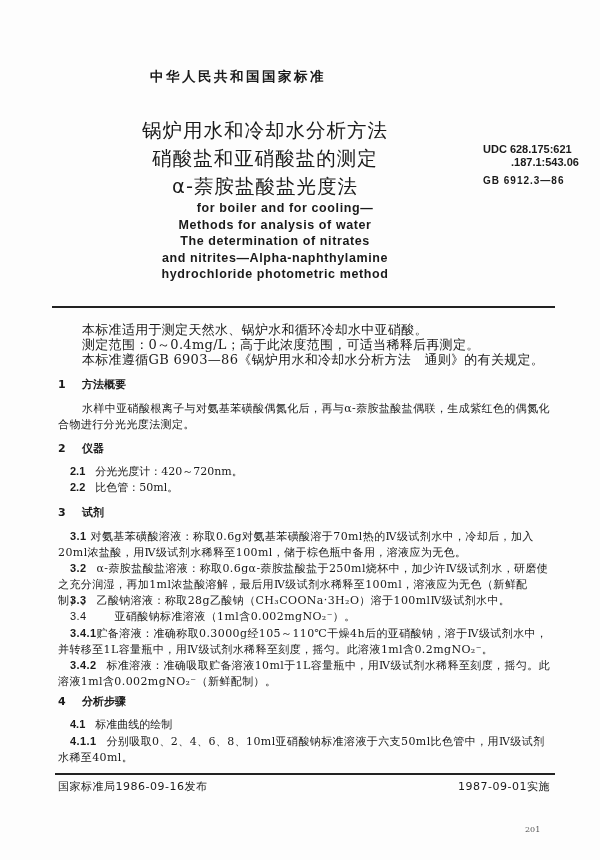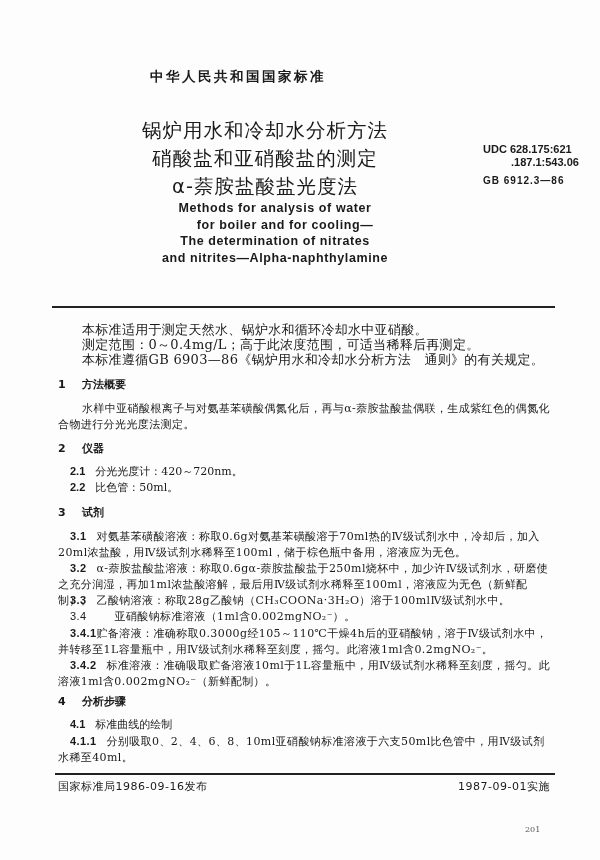--- a/index.html
+++ b/index.html
@@ -38,24 +38,25 @@
 <div class="abs title-zh t2">硝酸盐和亚硝酸盐的测定</div>
 <div class="abs title-zh t3">α-萘胺盐酸盐光度法</div>
 
 <div class="abs udc">
   <span>UDC 628.175:621</span>
   <span class="l2">.187.1:543.06</span>
 </div>
 <div class="abs gb">GB 6912.3—86</div>
 
 <div class="abs title-en">
+  <div style="padding-left:20px">for boiler and for cooling—</div>
   <div>Methods for analysis of water</div>
-  <div style="padding-left:20px">for boiler and for cooling—</div>
   <div>The determination of nitrates</div>
   <div>and nitrites—Alpha-naphthylamine</div>
+  <div>hydrochloride photometric method</div>
 </div>
 
 <div class="rule" style="left:52px; top:306px; width:503px;"></div>
 
 <div class="abs intro body-txt">
   <div>本标准适用于测定天然水、锅炉水和循环冷却水中亚硝酸。</div>
   <div>测定范围：0～0.4mg/L；高于此浓度范围，可适当稀释后再测定。</div>
   <div>本标准遵循GB 6903—86《锅炉用水和冷却水分析方法　通则》的有关规定。</div>
 </div>
 
@@ -71,21 +72,21 @@
   <span class="num">2.1</span><span>分光光度计：420～720nm。</span>
 </div>
 <div class="abs item" style="top:480px">
   <span class="num">2.2</span><span>比色管：50ml。</span>
 </div>
 
 <div class="abs sec" style="top:505px">
   <span class="num">3</span><span>试剂</span>
 </div>
 <div class="abs para" style="top:528px; text-indent:12px">
-  <span class="num" style="font-family:'Liberation Sans',sans-serif;font-weight:bold;margin-right:10px">3.1</span><span>对氨基苯磺酸溶液：称取0.6g对氨基苯磺酸溶于70ml热的Ⅳ级试剂水中，冷却后，加入20ml浓盐酸，用Ⅳ级试剂水稀释至100ml，储于棕色瓶中备用，溶液应为无色。</span>
+  <span class="num" style="font-family:'Liberation Sans',sans-serif;font-weight:bold;margin-right:4px">3.1</span><span>对氨基苯磺酸溶液：称取0.6g对氨基苯磺酸溶于70ml热的Ⅳ级试剂水中，冷却后，加入20ml浓盐酸，用Ⅳ级试剂水稀释至100ml，储于棕色瓶中备用，溶液应为无色。</span>
 </div>
 <div class="abs para" style="top:560px; text-indent:12px">
   <span style="font-family:'Liberation Sans',sans-serif;font-weight:bold;margin-right:10px">3.2</span><span>α-萘胺盐酸盐溶液：称取0.6gα-萘胺盐酸盐于250ml烧杯中，加少许Ⅳ级试剂水，研磨使之充分润湿，再加1ml浓盐酸溶解，最后用Ⅳ级试剂水稀释至100ml，溶液应为无色（新鲜配制）。</span>
 </div>
 <div class="abs para" style="top:592px; text-indent:12px">
   <span style="font-family:'Liberation Sans',sans-serif;font-weight:bold;margin-right:10px">3.3</span><span>乙酸钠溶液：称取28g乙酸钠（CH₃COONa·3H₂O）溶于100mlⅣ级试剂水中。</span>
 </div>
 <div class="abs para" style="top:608px; text-indent:12px">
   <span style="font-family:'Liberation Sans',sans-serif;font-weight:normal;margin-right:28px">3.4</span><span>亚硝酸钠标准溶液（1ml含0.002mgNO₂⁻）。</span>
 </div>

